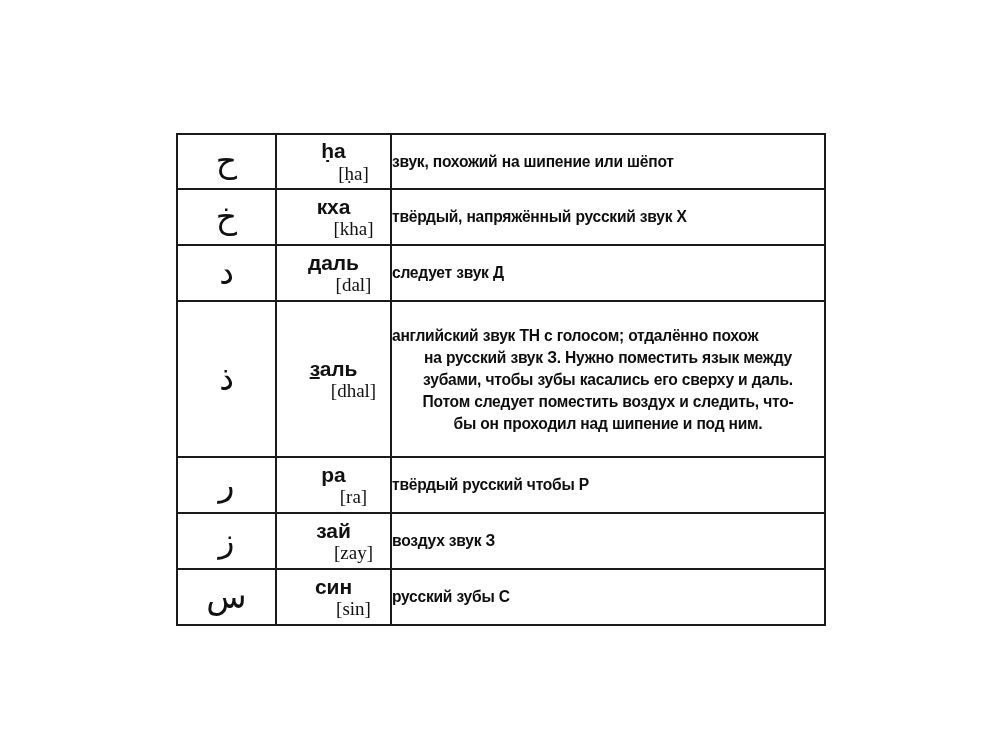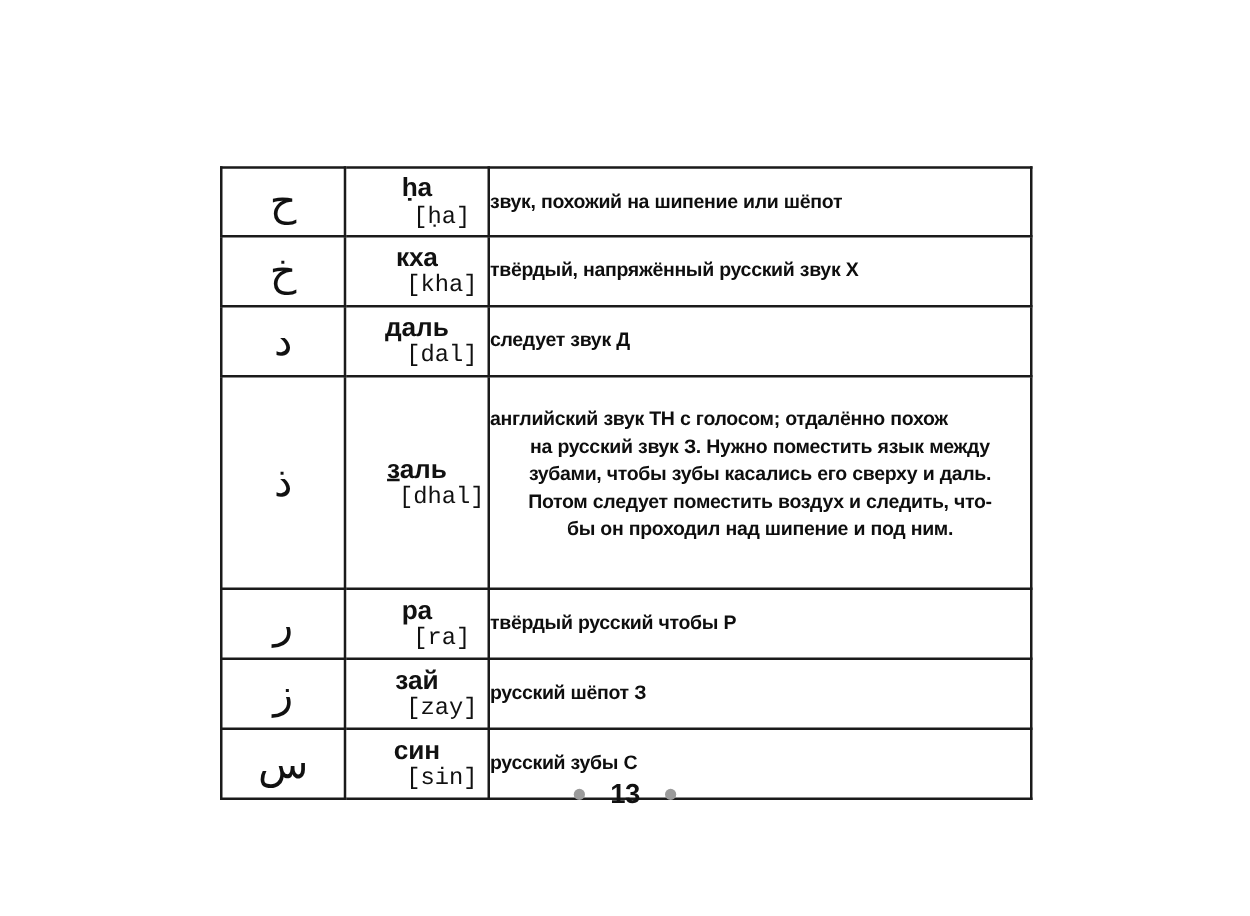--- a/index.html
+++ b/index.html
@@ -65,41 +65,41 @@
   .name-cyr {
     display: block;
     font-family: "Liberation Sans", sans-serif;
     font-size: 21px;
     font-weight: 600;
     line-height: 1.12;
     letter-spacing: -0.1px;
   }
   .name-lat {
     display: block;
-    font-family: Liberation Mono, monospace;
+    font-family: Liberation Serif, serif;
     font-size: 19px;
     font-weight: 400;
     line-height: 1.12;
     padding-left: 40px;
   }
   .name-cyr .u { text-decoration: underline; text-underline-offset: 1px; }
 
   .cell-desc {
     font-family: "Liberation Sans", sans-serif;
     font-size: 15.6px;
     font-weight: 700;
     line-height: 1.40;
     color: #0e0e0e;
     padding: 4px 10px 4px 11px;
     letter-spacing: -0.25px;
     word-spacing: 0.2px;
   }
   .cell-desc.multiline {
     padding-top: 7px;
-    padding-bottom: 19px;
+    padding-bottom: 5px;
   }
   .cell-desc p {
     margin: 0;
   }
   .cell-desc p + p { margin-top: 0px; text-align: center; }
 
   
   tr.r-short  td { height: 53px; }
   tr.r-med    td { height: 54px; }
   tr.r-tall   td { height: 142px; }
@@ -203,37 +203,32 @@
         </td>
       </tr>
 
       <tr class="r-med">
         <td class="cell-letter">ز</td>
         <td class="cell-name">
           <span class="name-cyr">зай</span>
           <span class="name-lat">[zay]</span>
         </td>
         <td class="cell-desc">
-          <p>русский шёпот З</p>
+          <p>воздух звук З</p>
         </td>
       </tr>
 
       <tr class="r-med">
         <td class="cell-letter">س</td>
         <td class="cell-name">
           <span class="name-cyr">син</span>
           <span class="name-lat">[sin]</span>
         </td>
         <td class="cell-desc">
           <p>русский зубы С</p>
         </td>
       </tr>
 
     </tbody>
   </table>
 
-  <div class="page-footer">
-    <span class="footer-dot"></span>
-    <span class="footer-number">13</span>
-    <span class="footer-dot"></span>
-  </div>
 
 </div>
 
 </body></html>

